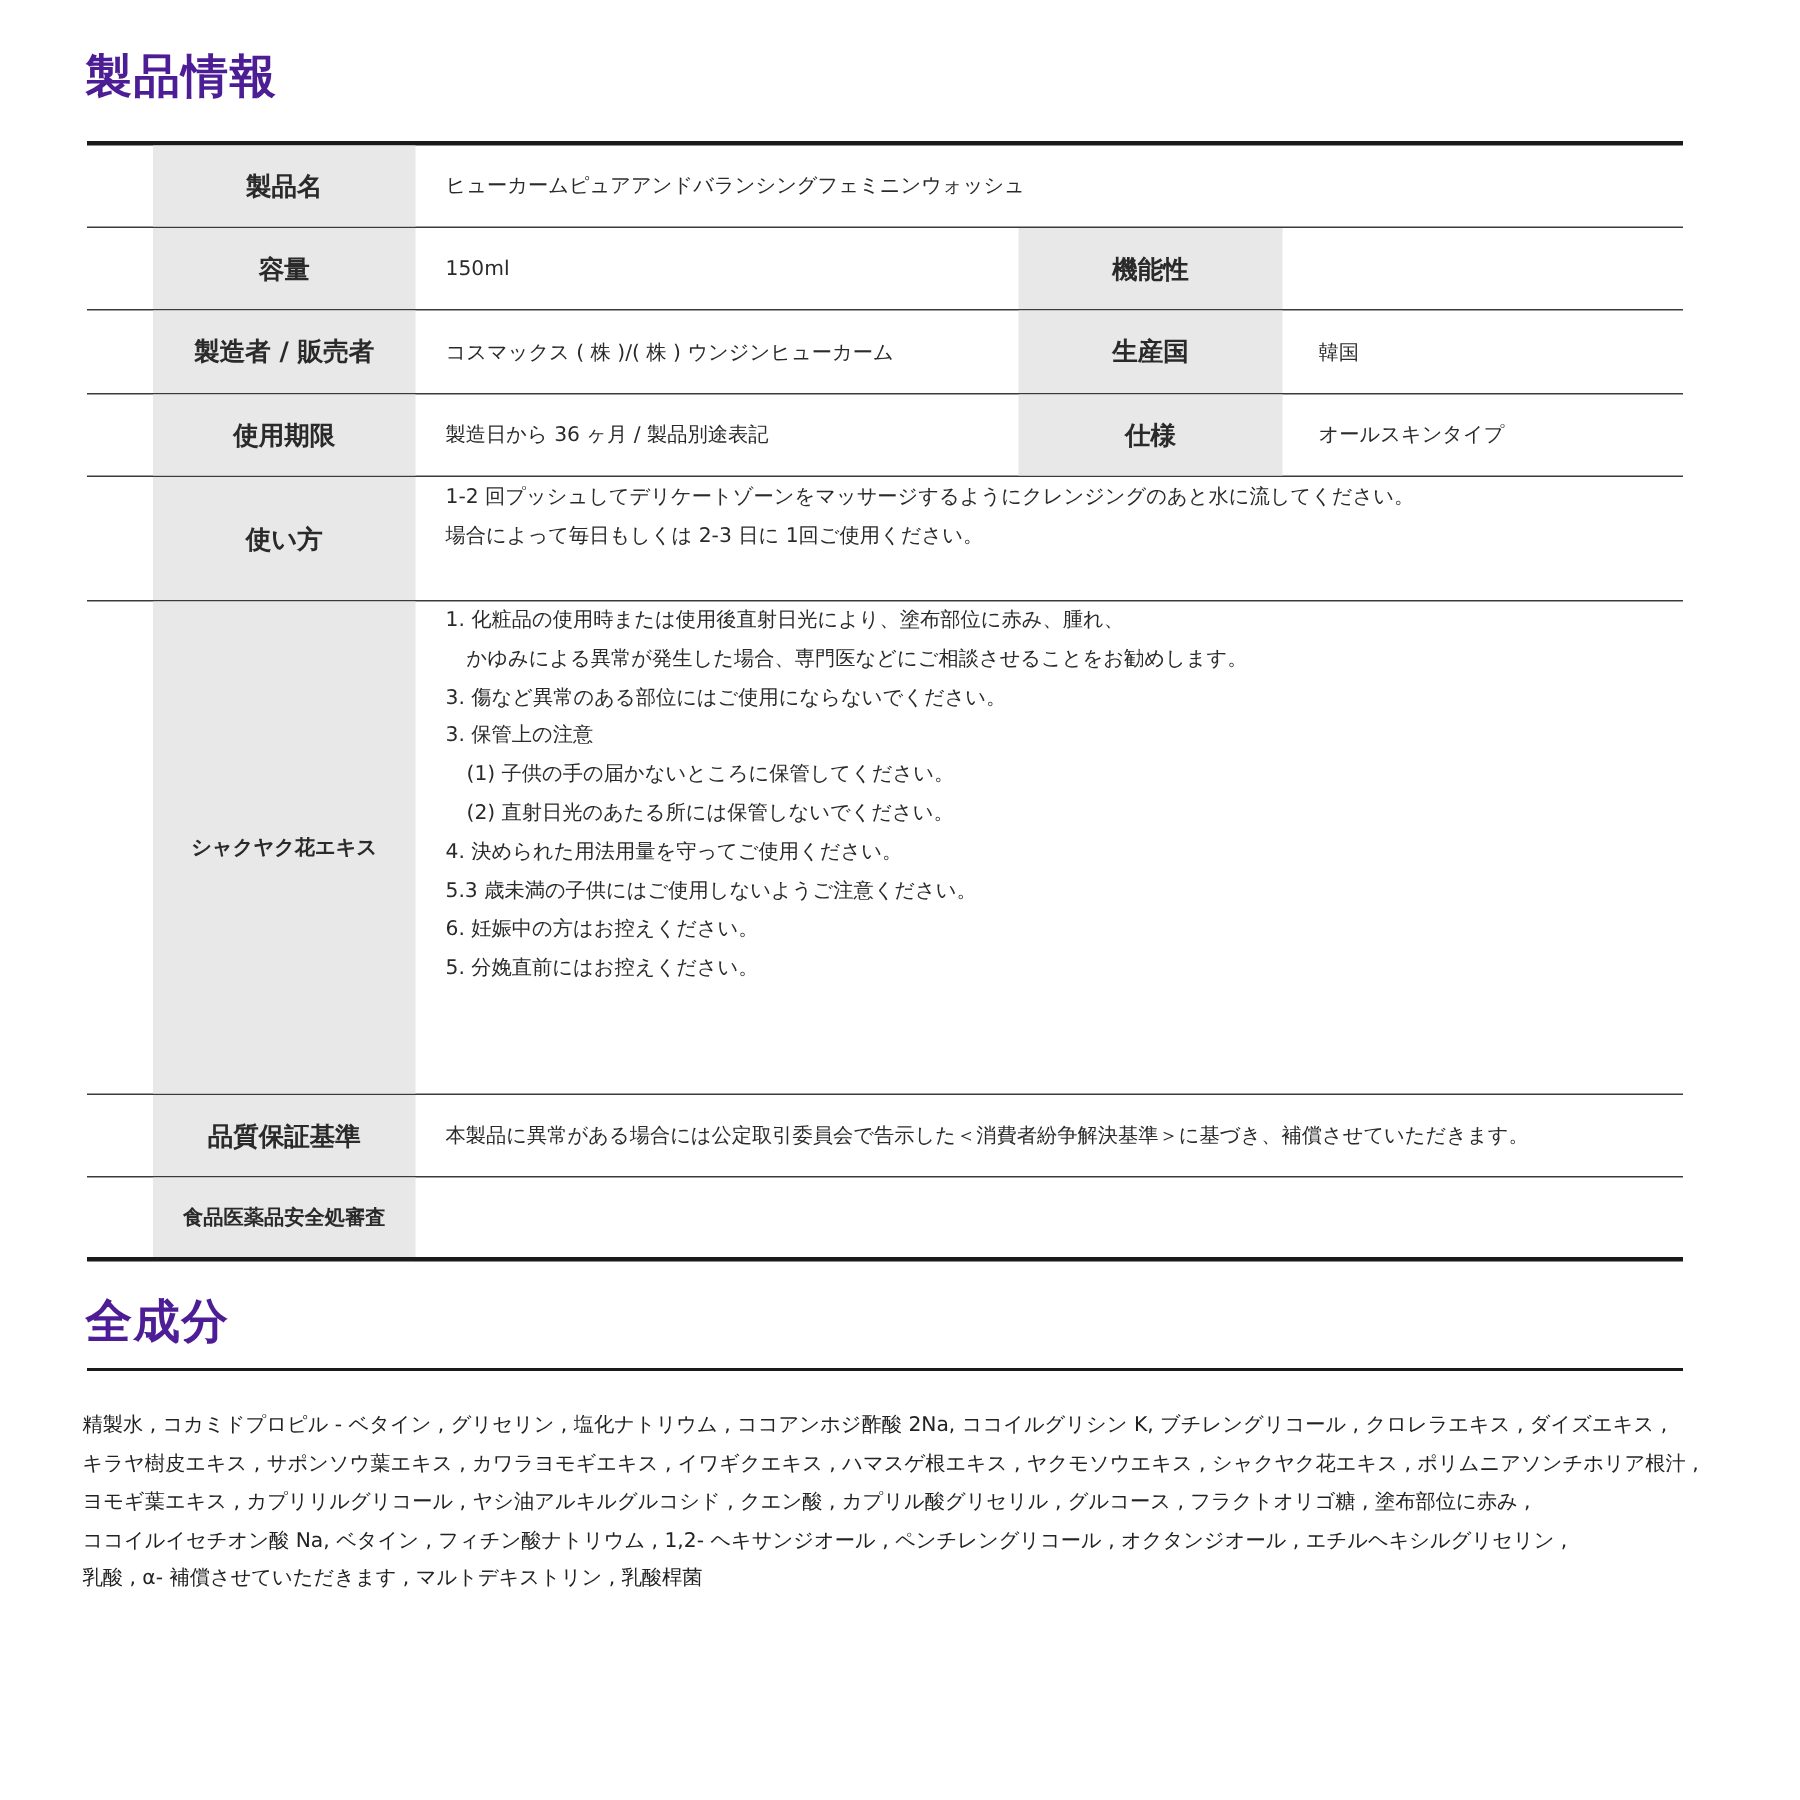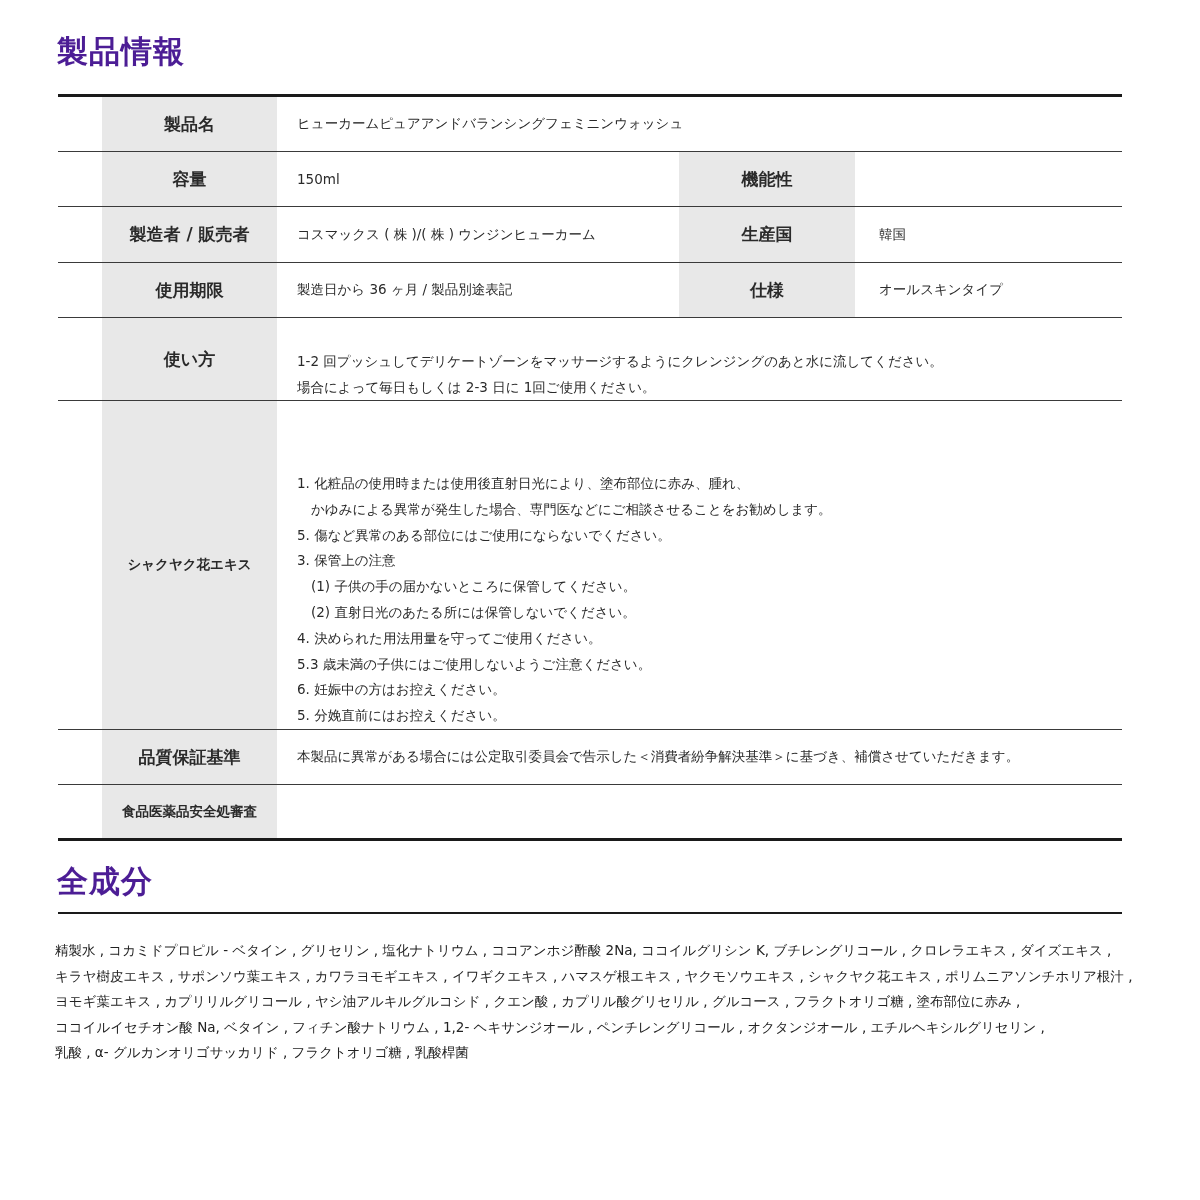--- a/index.html
+++ b/index.html
@@ -66,21 +66,21 @@
     .r3 { height: 56px; }
     .r4 { height: 55px; }
     .r5 { height: 83px; }
     .r6 { height: 329px; }
     .r7 { height: 55px; }
     .r8 { height: 53px; }
 
     .multiline {
       flex-direction: column;
       align-items: flex-start;
-      justify-content: flex-end;
+      justify-content: flex-start;
     }
     .multiline .line {
       display: block;
       line-height: 26px;
       white-space: nowrap;
     }
     .notes .line { line-height: 25.8px; }
     .indent1 { padding-left: 14px; }
     .indent2 { padding-left: 14px; }
 
@@ -146,21 +146,21 @@
       <span class="line">1-2 回プッシュしてデリケートゾーンをマッサージするようにクレンジングのあと水に流してください。</span>
       <span class="line">場合によって毎日もしくは 2-3 日に 1回ご使用ください。</span>
     </div>
   </div>
 
   <div class="row r6">
     <div class="label small">シャクヤク花エキス</div>
     <div class="value multiline notes">
       <span class="line">1. 化粧品の使用時または使用後直射日光により、塗布部位に赤み、腫れ、</span>
       <span class="line indent1">かゆみによる異常が発生した場合、専門医などにご相談させることをお勧めします。</span>
-      <span class="line">5. 傷など異常のある部位にはご使用にならないでください。</span>
+      <span class="line">3. 傷など異常のある部位にはご使用にならないでください。</span>
       <span class="line">3. 保管上の注意</span>
       <span class="line indent2">(1) 子供の手の届かないところに保管してください。</span>
       <span class="line indent2">(2) 直射日光のあたる所には保管しないでください。</span>
       <span class="line">4. 決められた用法用量を守ってご使用ください。</span>
       <span class="line">5.3 歳未満の子供にはご使用しないようご注意ください。</span>
       <span class="line">6. 妊娠中の方はお控えください。</span>
       <span class="line">5. 分娩直前にはお控えください。</span>
     </div>
   </div>
 
@@ -176,14 +176,14 @@
 </div>
 
 <h1 id="title-ingredients" class="section-title">全成分</h1>
 <div class="ing-rule"></div>
 
 <div class="ingredients">
   <span class="line">精製水 , コカミドプロピル - ベタイン , グリセリン , 塩化ナトリウム , ココアンホジ酢酸 2Na, ココイルグリシン K, ブチレングリコール , クロレラエキス , ダイズエキス ,</span>
   <span class="line">キラヤ樹皮エキス , サポンソウ葉エキス , カワラヨモギエキス , イワギクエキス , ハマスゲ根エキス , ヤクモソウエキス , シャクヤク花エキス , ポリムニアソンチホリア根汁 ,</span>
   <span class="line">ヨモギ葉エキス , カプリリルグリコール , ヤシ油アルキルグルコシド , クエン酸 , カプリル酸グリセリル , グルコース , フラクトオリゴ糖 , 塗布部位に赤み ,</span>
   <span class="line">ココイルイセチオン酸 Na, ベタイン , フィチン酸ナトリウム , 1,2- ヘキサンジオール , ペンチレングリコール , オクタンジオール , エチルヘキシルグリセリン ,</span>
-  <span class="line">乳酸 , α- グルカンオリゴサッカリド , フラクトオリゴ糖 , 乳酸桿菌</span>
+  <span class="line">乳酸 , α- 補償させていただきます , マルトデキストリン , 乳酸桿菌</span>
 </div>
 
 </body></html>

